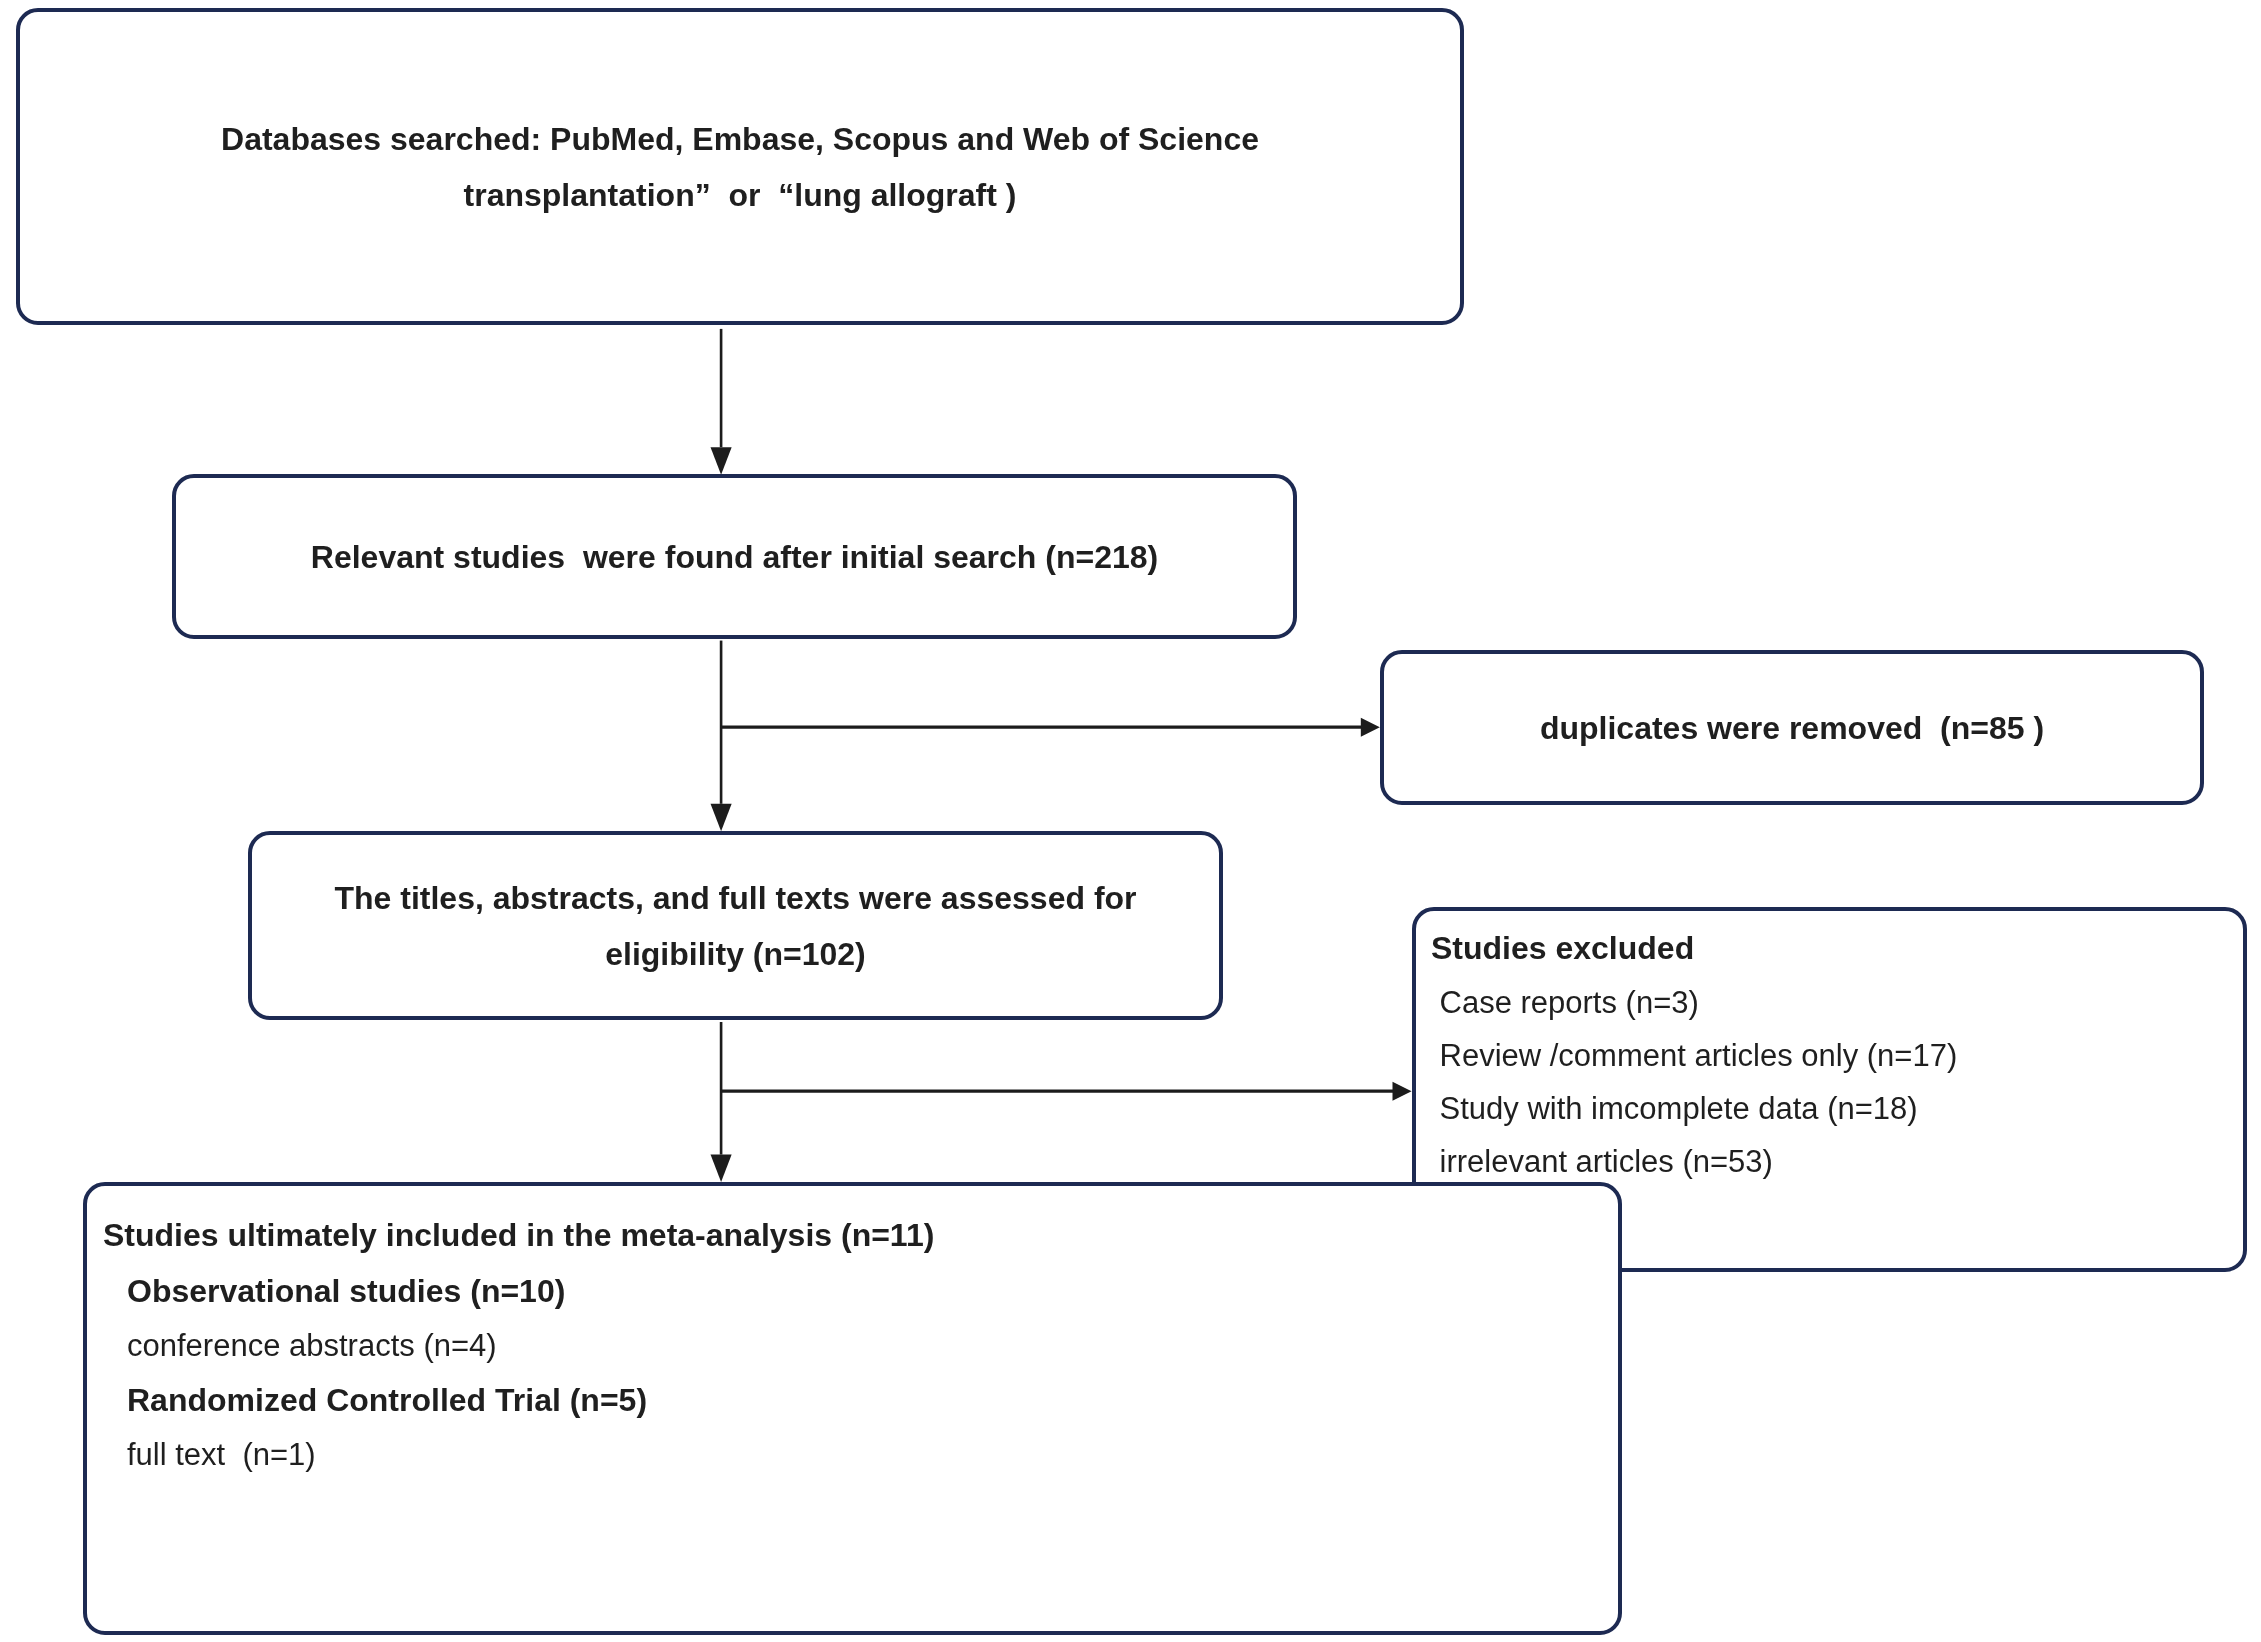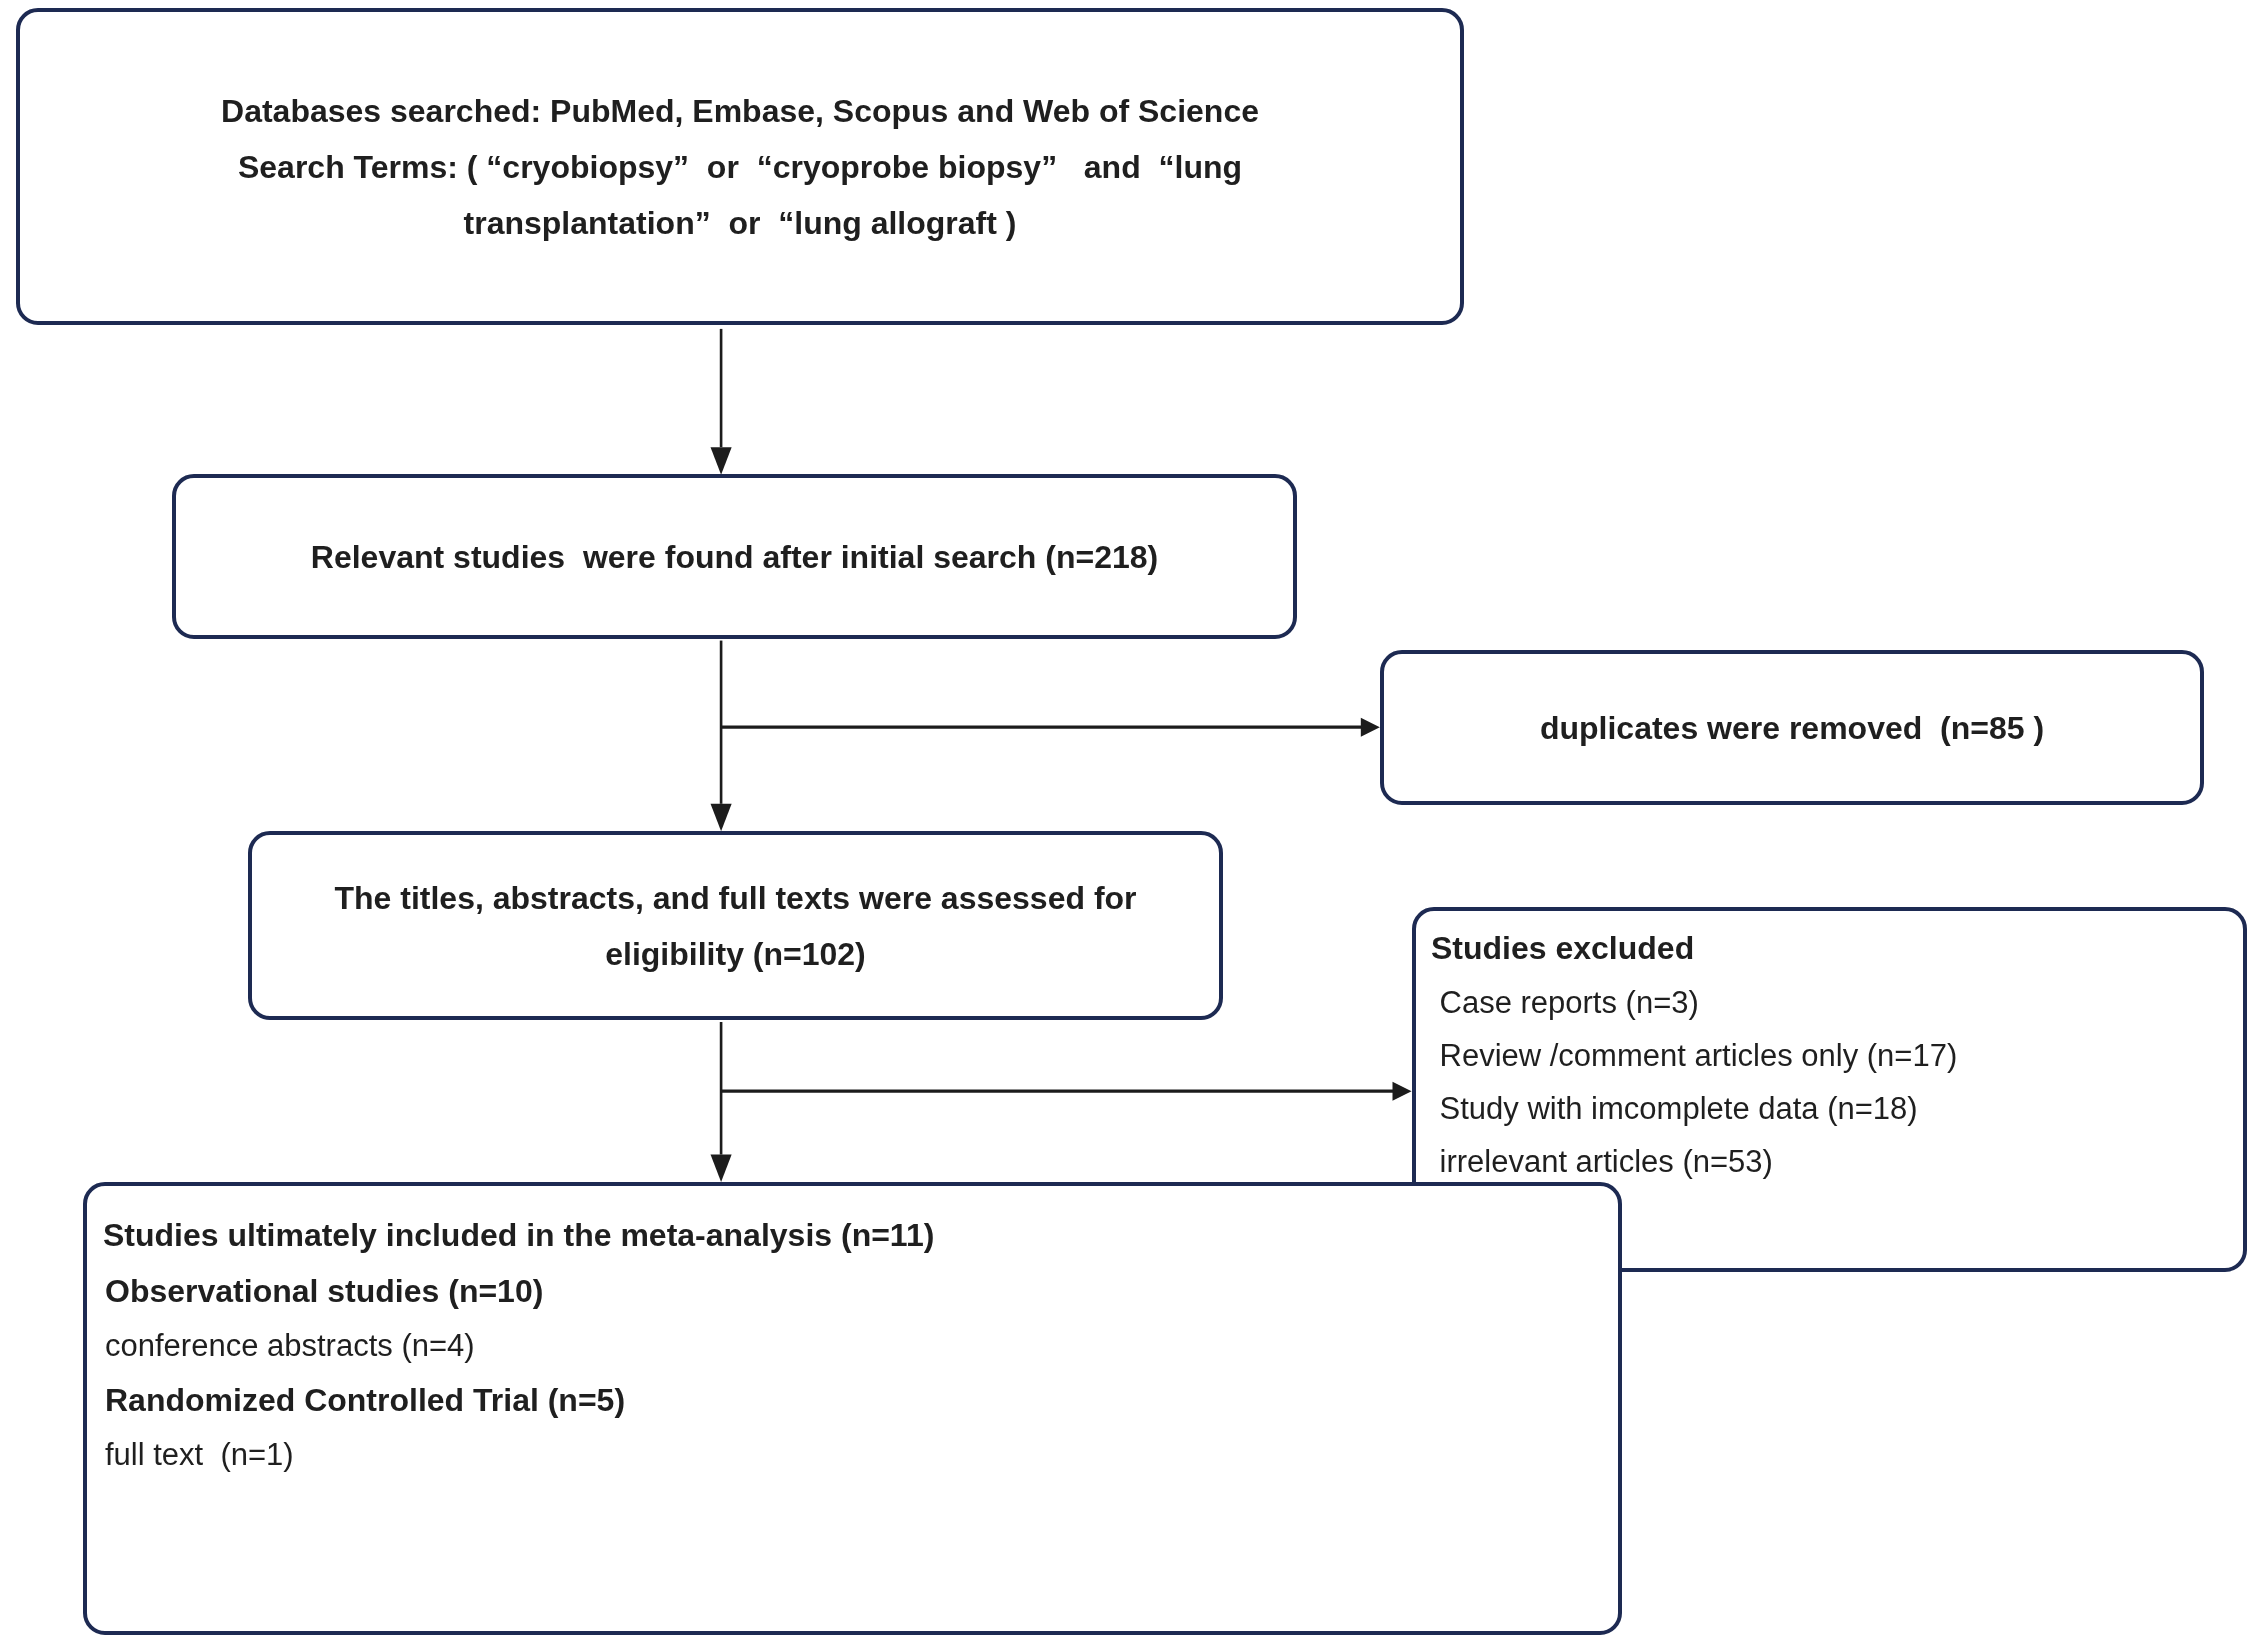--- a/index.html
+++ b/index.html
@@ -29,21 +29,21 @@
     display:flex;flex-direction:column;
     justify-content:center;align-items:center;
     text-align:right;
   }
   .line{white-space:pre-wrap;}
   .h{font-weight:bold;font-size:32px;line-height:56px;}
   .r{font-weight:normal;font-size:31px;line-height:53px;}
   .exc-pad{padding:9px 16px 0 15px;}
   .bot-pad{padding:21px 16px 0 16px;}
   .item{margin-left:8.5px;}
-  .indent{margin-left:2px;}
+  .indent{margin-left:24px;}
   .arrows{position:absolute;left:0;top:0;width:2261px;height:1643px;pointer-events:none;}
   .arrows line{stroke:var(--arrow);}
   .arrows polygon{fill:var(--arrow);stroke:none;}
 </style>
 </head>
 <body>
 
 <div class="canvas">
 
   <svg class="arrows" viewBox="0 0 4280 3109">
@@ -64,21 +64,20 @@
       <polygon points="1345,2185 1385,2185 1365,2237"></polygon>
     </g>
     <g>
       <line x1="1365" y1="2065" x2="2638" y2="2065" stroke-width="6"></line>
       <polygon points="2636,2047 2636,2083 2672,2065"></polygon>
     </g>
   </svg>
 
   <div class="box center" style="left:16px;top:8px;width:1448px;height:317px;">
     <div class="line h">Databases searched: PubMed, Embase, Scopus and Web of Science</div>
-    <div class="line h">Search Terms: ( “cryobiopsy”  or  “cryoprobe biopsy”   and  “lung</div>
     <div class="line h">transplantation”  or  “lung allograft )</div>
   </div>
 
   <div class="box center" style="left:172px;top:474px;width:1125px;height:165px;">
     <div class="line h">Relevant studies  were found after initial search (n=218)</div>
   </div>
 
   <div class="box center" style="left:1380px;top:650px;width:824px;height:155px;">
     <div class="line h">duplicates were removed  (n=85 )</div>
   </div>

